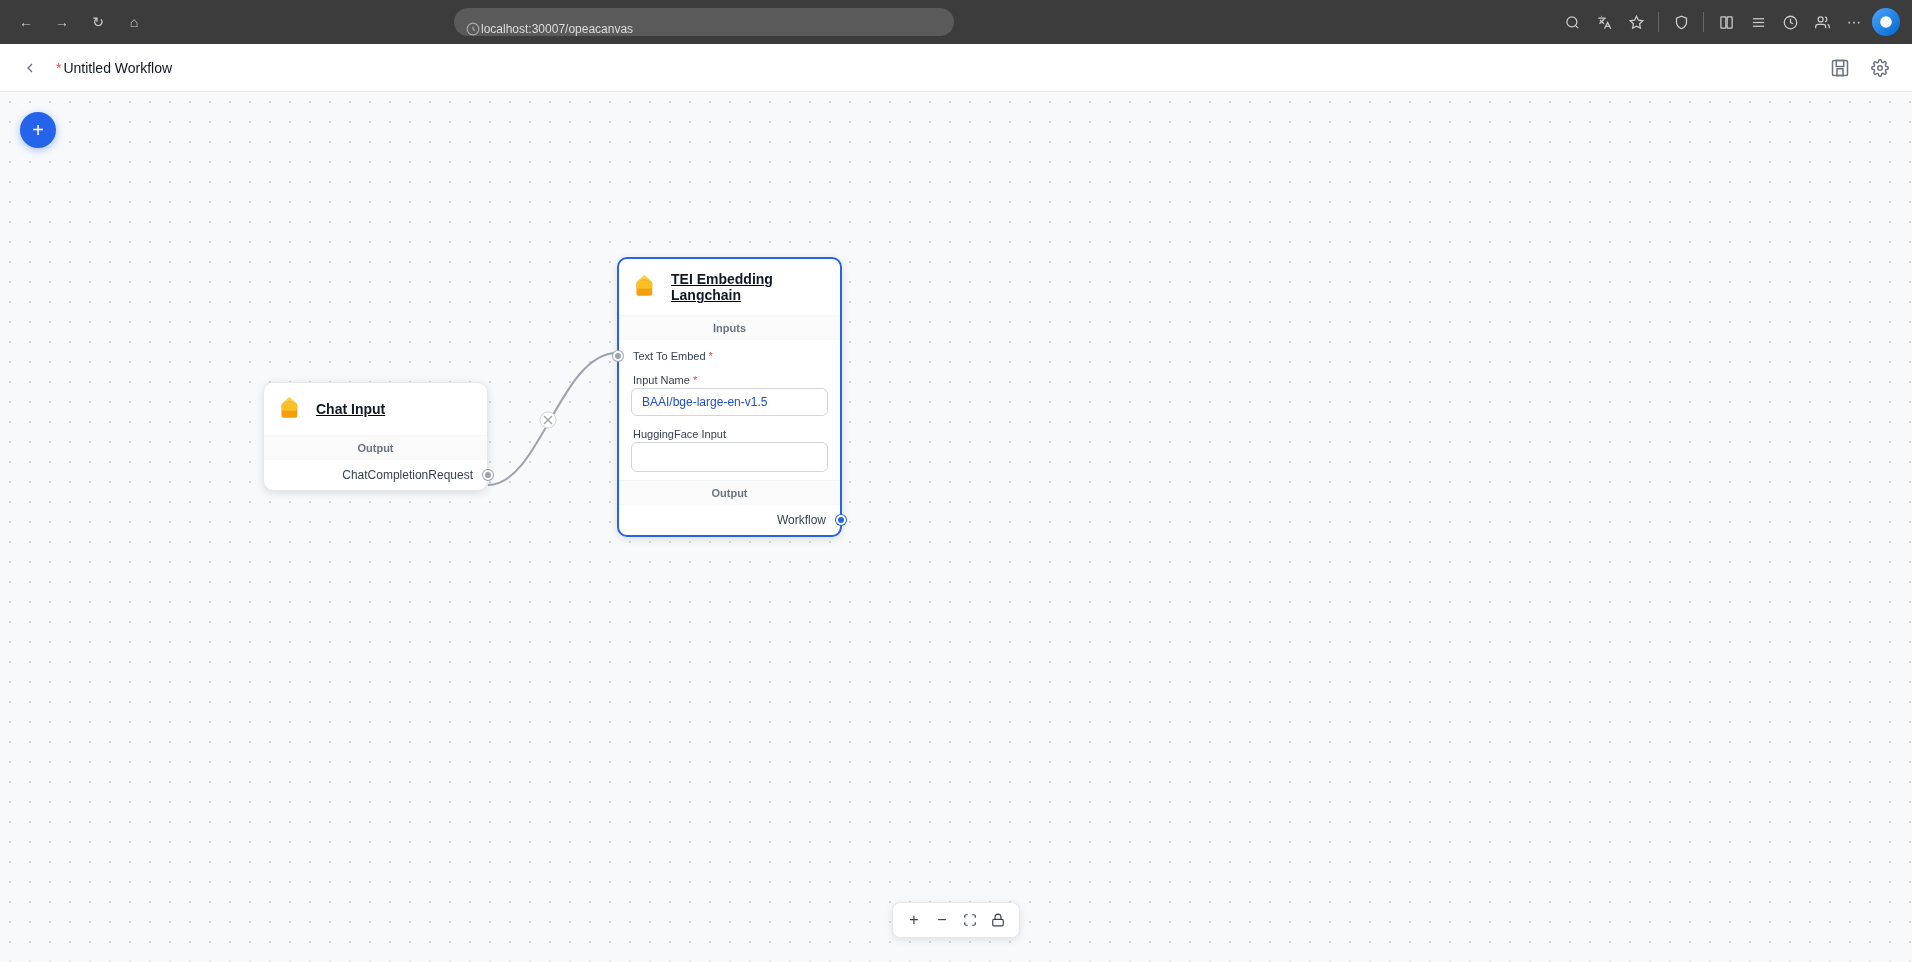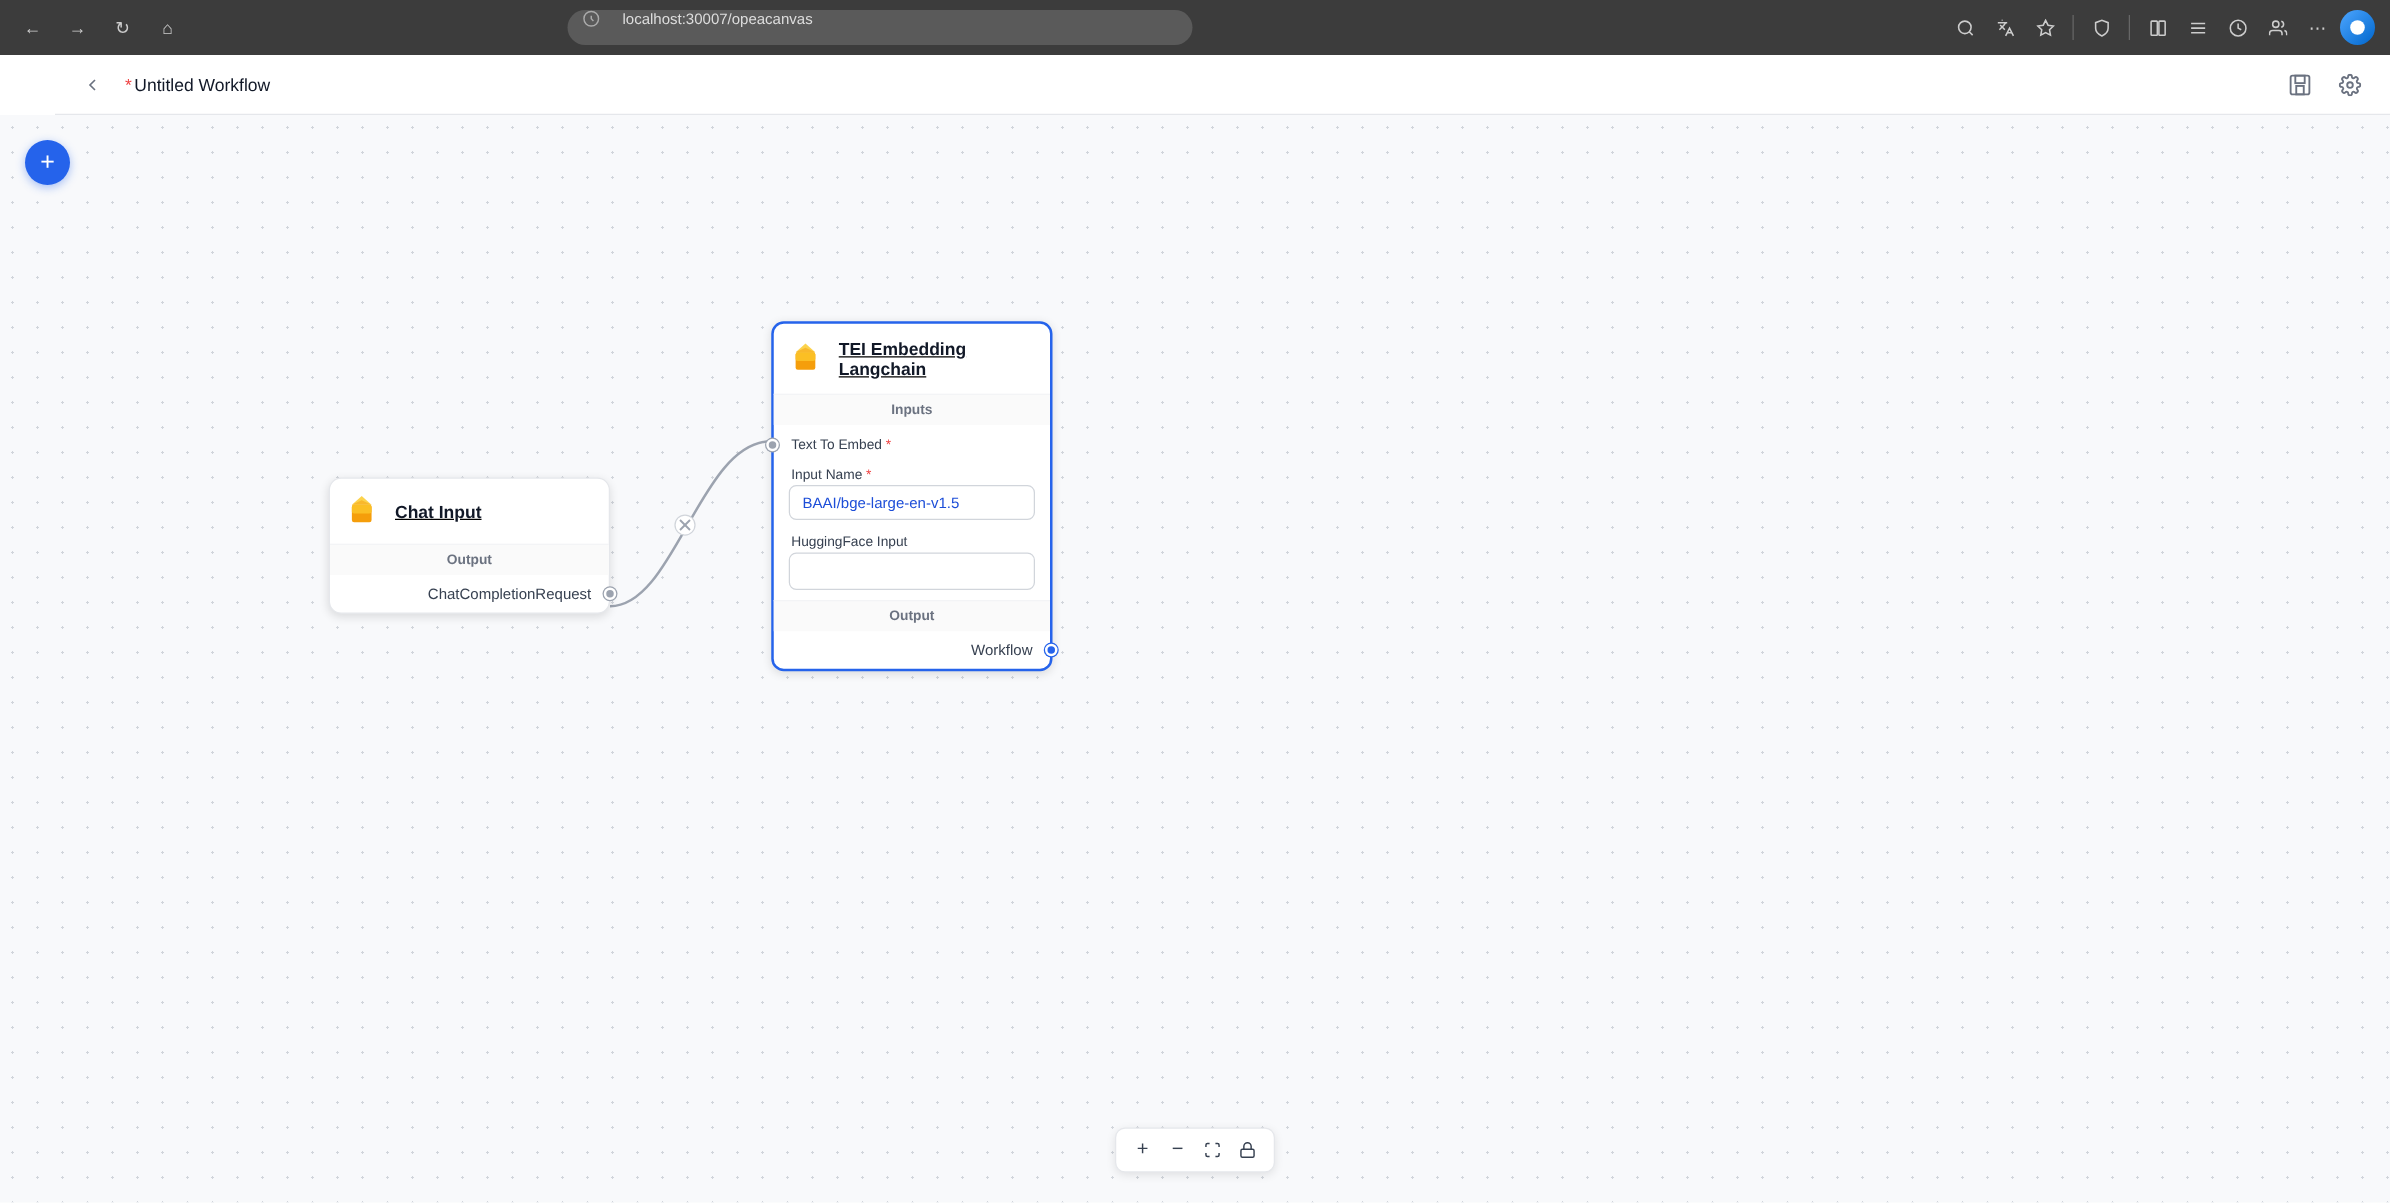--- a/index.html
+++ b/index.html
@@ -19,23 +19,23 @@
       border-radius: 50%;
       display: flex; align-items: center; justify-content: center;
       color: #ccc; font-size: 14px; cursor: pointer;
       background: transparent; border: none;
     }
     .address-bar {
       flex: 1; max-width: 500px; margin: 0 auto;
       background: #5a5a5a;
       border-radius: 20px;
       height: 28px;
-      display: flex; align-items: flex-start;
+      display: flex; align-items: flex-end;
       padding: 0 12px;
-      gap: 18px;
+      gap: 1px;
     }
     .address-bar span { color: #ddd; font-size: 12px; }
     .browser-actions {
       display: flex; align-items: center; gap: 4px; margin-left: auto;
     }
     .browser-action-btn {
       width: 28px; height: 28px;
       display: flex; align-items: center; justify-content: center;
       color: #ccc; font-size: 14px; cursor: pointer;
       background: transparent; border: none; border-radius: 4px;
@@ -50,21 +50,20 @@
 
     
     .app-header {
       height: 48px;
       background: #fff;
       border-bottom: 1px solid #e5e7eb;
       display: flex;
       align-items: center;
       padding: 0 16px;
       gap: 12px;
-      margin-left: 44px;
     }
     .back-btn {
       width: 28px; height: 28px;
       display: flex; align-items: center; justify-content: center;
       cursor: pointer; border: none; background: none;
       color: #6b7280; border-radius: 4px;
     }
     .workflow-title {
       font-size: 14px;
       color: #111827;

